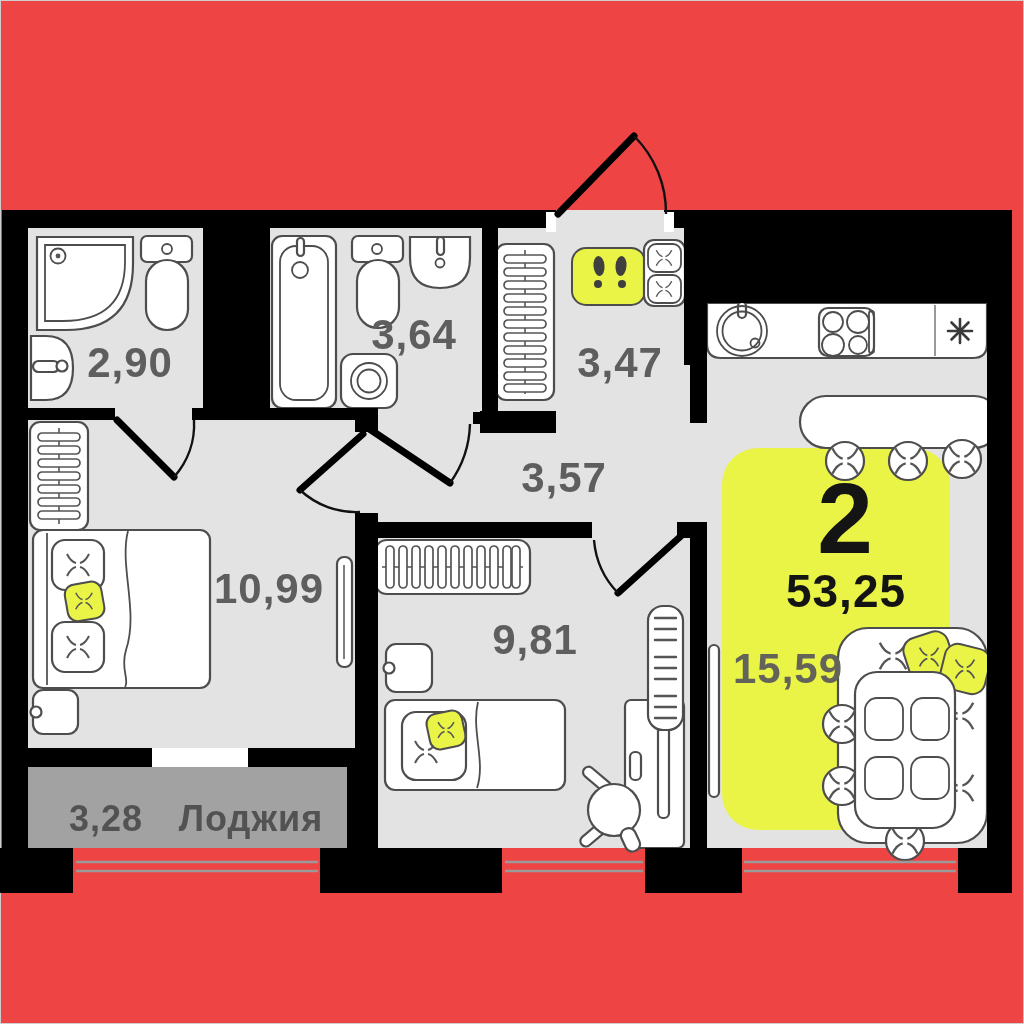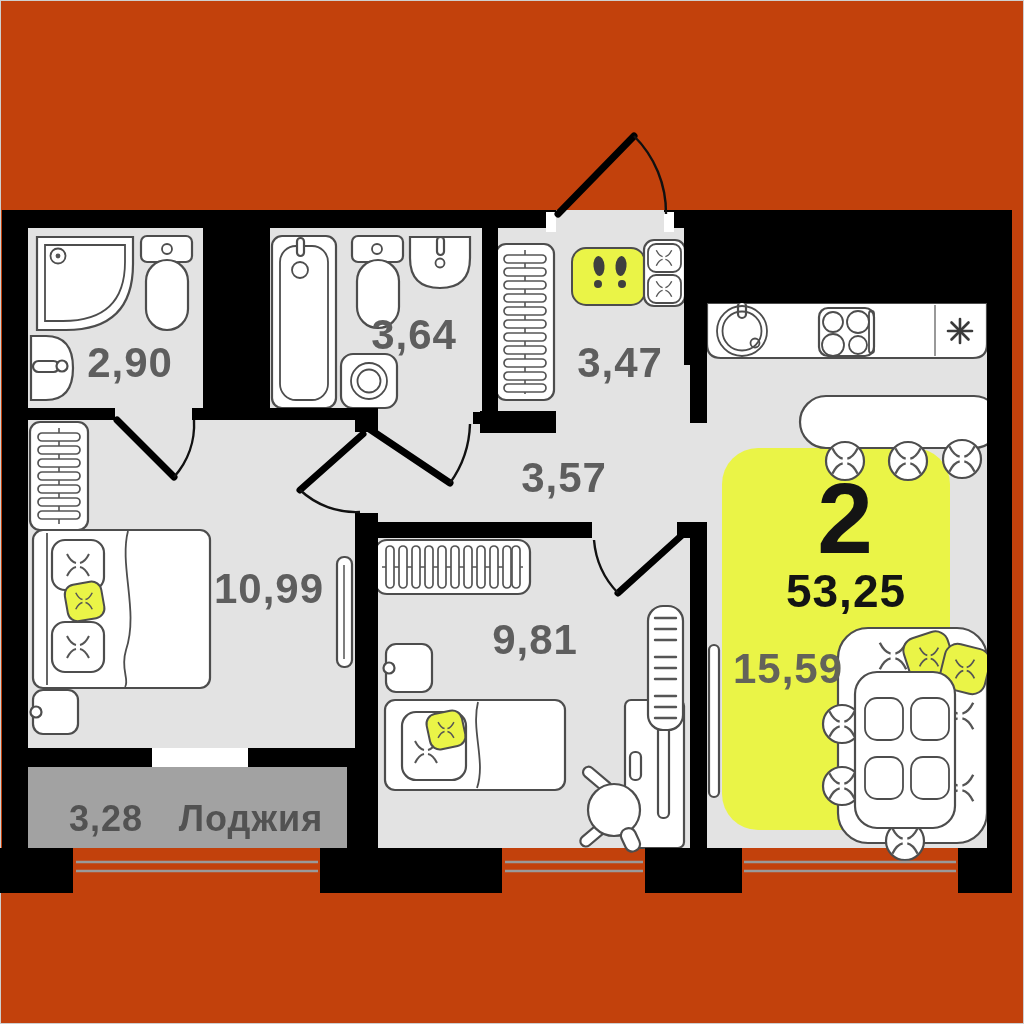--- a/index.html
+++ b/index.html
@@ -1,17 +1,17 @@
 <!DOCTYPE html>
 <html><head>
 <meta charset="utf-8">
 <style>
   html,body{margin:0;padding:0;background:#fff;}
   .stage{
-    width:1024px;height:1024px;position:relative;background:#c2410c;
+    width:1024px;height:1024px;position:relative;background:#ef4444;
     box-shadow:inset 0 0 0 1px #cfcfcf;
     font-family:"Liberation Sans", sans-serif;
   }
   svg{position:absolute;left:0;top:0;}
   text{font-family:"Liberation Sans", sans-serif;}
   .room-label{font-size:42px;font-weight:600;fill:#5e5e5e;letter-spacing:1px;}
   .loggia-label{font-size:36px;font-weight:600;fill:#525252;letter-spacing:1px;}
   .card-big{font-size:100px;font-weight:700;fill:#141414;}
   .card-area{font-size:46px;font-weight:700;fill:#141414;letter-spacing:1px;}
   .card-room-area{font-size:42px;font-weight:600;fill:#63635a;letter-spacing:1px;}

